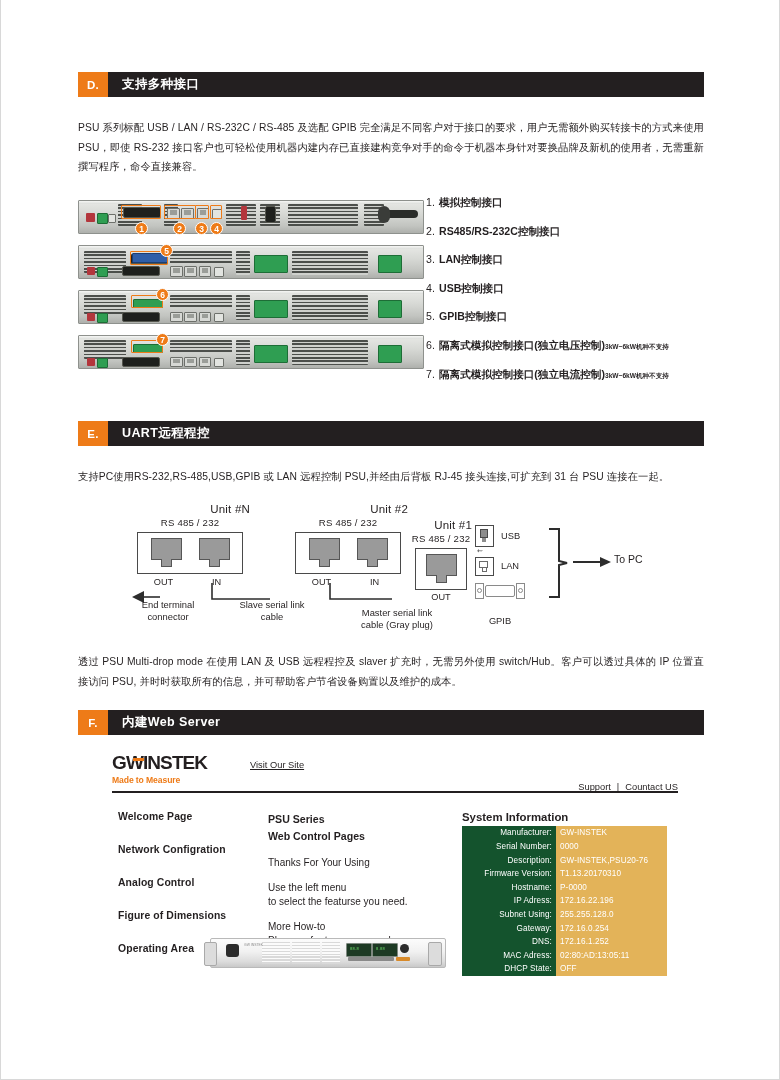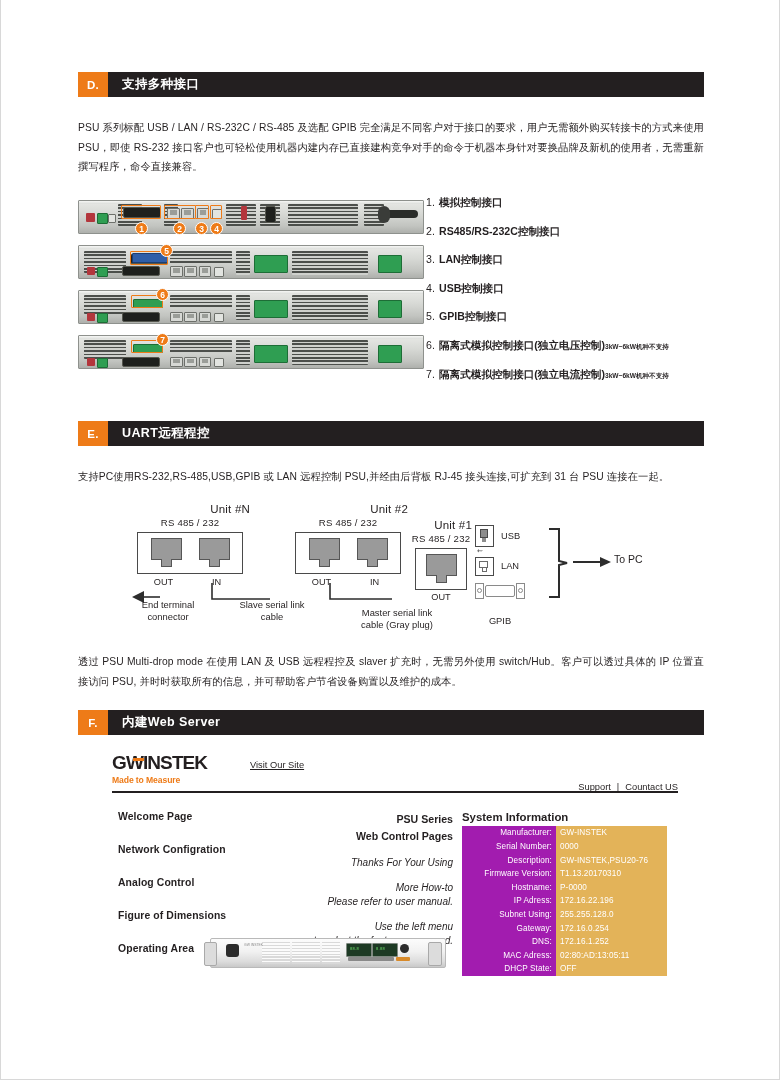--- a/index.html
+++ b/index.html
@@ -75,28 +75,28 @@
   .web-top{display:flex;align-items:center;height:34px;}
   .logo-wrap{width:120px;}
   .logo{font-size:19px;font-weight:bold;letter-spacing:-.9px;color:#231f20;line-height:19px;position:relative;display:inline-block;}
   .logo .wbar{position:absolute;left:20.5px;top:5px;width:11px;height:2.6px;background:#ee7b18;}
   .tagline{font-size:8.6px;font-weight:bold;color:#ee7b18;margin-top:2px;letter-spacing:-.1px;}
   .weblink{font-size:9.3px;color:#231f20;text-decoration:underline;}
   .web-rule{height:2.2px;background:#231f20;margin-top:5px;}
   .web-body{display:flex;margin-top:18px;}
   .web-menu{width:150px;padding-left:6px;}
   .menu-item{font-size:10.4px;font-weight:bold;color:#231f20;margin-bottom:22px;letter-spacing:.1px;}
-  .web-center{width:185px;text-align:right;}
+  .web-center{width:185px;text-align:left;}
   .wc-title{font-size:10.6px;font-weight:bold;line-height:17px;}
-  .wc-text{font-size:10px;line-height:14px;margin-top:11px;color:#231f20;font-style:italic;}
+  .wc-text{font-size:10px;line-height:14px;margin-top:11px;color:#231f20;}
   .web-right{width:215px;padding-left:9px;}
   .sysinfo-title{font-size:11.4px;font-weight:bold;margin-bottom:3px;}
   .tbl{border-collapse:collapse;width:205px;}
   .tbl td{font-size:8.2px;height:13.6px;padding:0 4px;color:#ffffff;letter-spacing:.1px;}
-  .tbl td.k{background:#a21caf;text-align:right;width:86px;}
+  .tbl td.k{background:#14532d;text-align:right;width:86px;}
   .tbl td.v{background:#e3b359;text-align:left;}
   .psu-photo{position:absolute;left:84px;top:178px;width:260px;height:47px;}
   .psu-chassis{position:absolute;left:14px;top:8px;width:236px;height:30px;
     background:linear-gradient(180deg,#fcfcfc 0%,#f1f1f1 45%,#dcdcdc 80%,#c9c9c9 100%);
     border:1px solid #b9b9b9;border-radius:2px;box-sizing:border-box;}
   .psu-vent{position:absolute;background:repeating-linear-gradient(180deg,#d9d9d9 0px,#d9d9d9 1.4px,#fbfbfb 1.4px,#fbfbfb 2.9px);}
   .psu-screen{position:absolute;background:#1d3a24;border:1px solid #7e8880;border-radius:1px;}
   .psu-screen span{position:absolute;top:2px;font-size:4px;color:#6de06a;letter-spacing:.3px;}
   .psu-handle{position:absolute;background:#dcdcdc;border:1px solid #a9a9a9;border-radius:2px;}
   .psu-knob{position:absolute;background:#2b2b2b;border-radius:2px;}
@@ -414,24 +414,24 @@
       <div class="menu-item">Analog Control</div>
       <div class="menu-item">Figure of Dimensions</div>
       <div class="menu-item">Operating Area</div>
     </div>
 
     <div class="web-center">
       <div class="wc-title">PSU Series</div>
       <div class="wc-title">Web Control Pages</div>
       <div class="wc-text">Thanks For Your Using</div>
       <div class="wc-text">
+        <span>Use the left menu</span><br><span>to select the featurse you need.</span>
+      </div>
+      <div class="wc-text">
         <span>More How-to</span><br><span>Please refer to user manual.</span>
-      </div>
-      <div class="wc-text">
-        <span>Use the left menu</span><br><span>to select the featurse you need.</span>
       </div>
     </div>
 
     <div class="web-right">
       <div class="sysinfo-title">System Information</div>
       <table class="tbl">
         <tbody>
             <tr>
               <td class="k">Manufacturer:</td>
               <td class="v">GW-INSTEK</td>

